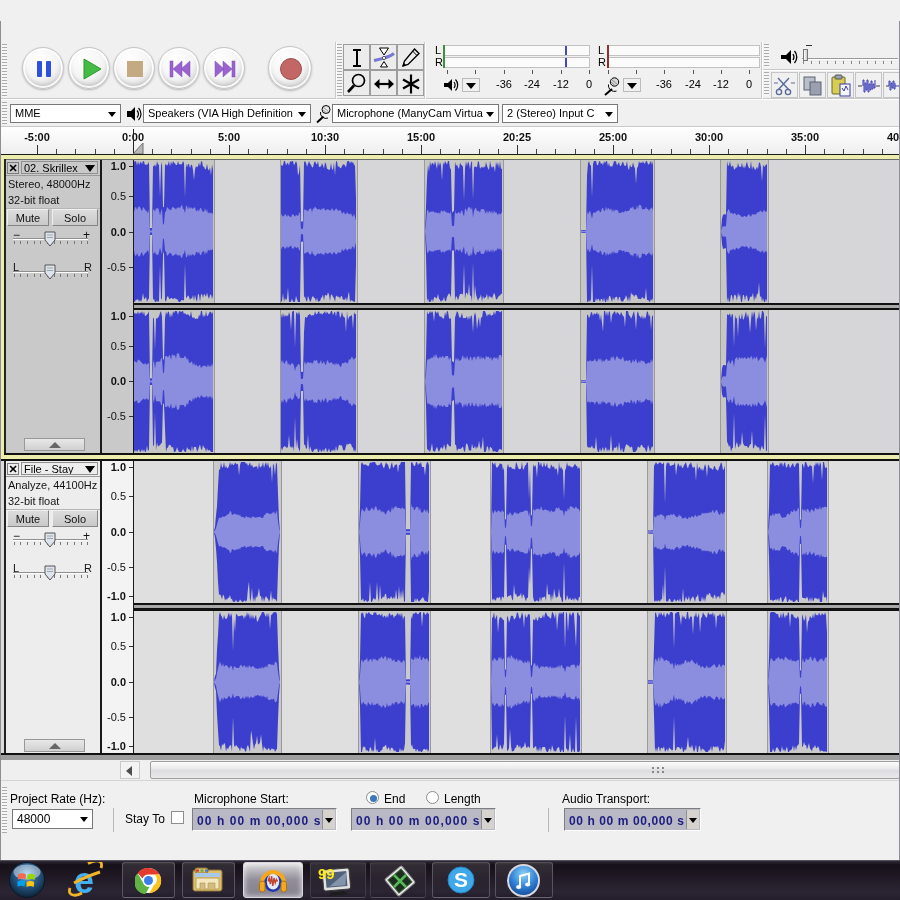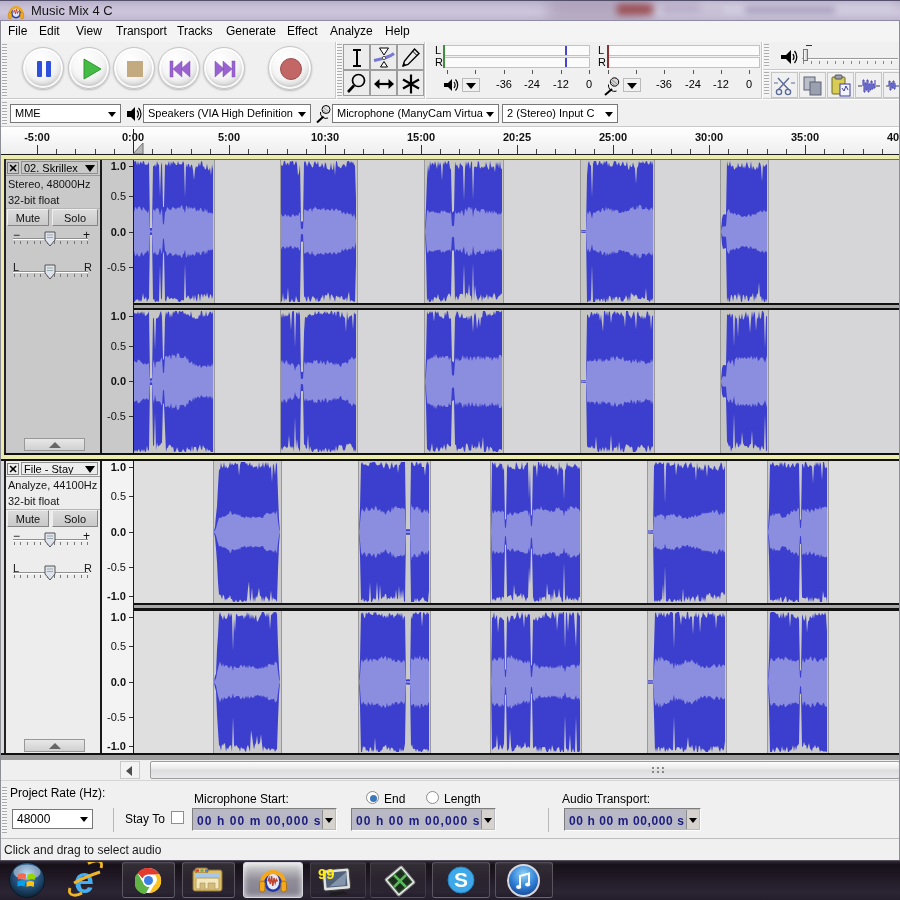--- a/index.html
+++ b/index.html
@@ -11,49 +11,20 @@
 .combo .arr{position:absolute;right:0;top:0;bottom:0;width:15px;background:#fff}.combo .arr:after{content:"";position:absolute;left:3px;top:50%;margin-top:-2px;width:0;height:0;border:4px solid transparent;border-top:5px solid #000}
 .tbtext{font-size:11px;color:#000}
 .lab12{position:absolute;font-size:12px;color:#000}
 .timefield{position:absolute;height:23px;background:#b9b9c6;border-top:1px solid #7e7e7e;border-left:1px solid #7e7e7e;border-right:1px solid #fdfdfd;border-bottom:1px solid #fdfdfd;color:#1c1c80;font-weight:bold;font-size:13px;line-height:21px;white-space:nowrap}
 .timefield .db{position:absolute;right:1px;top:1px;bottom:1px;width:13px;background:#d6d3ce;border-left:1px solid #8e8e8e}
 .timefield .db:after{content:"";position:absolute;left:2px;top:8px;border:4px solid transparent;border-top:5px solid #000}
 .panelbtn{position:absolute;background:linear-gradient(180deg,#dcdcdc,#c9c9c9);border:1px solid #858585;border-top-color:#efefef;border-left-color:#efefef;font-size:11px;color:#111;text-align:center}
 </style></head><body>
 <div id="screen">
 
-<div class="abs" style="left:0;top:0;width:900px;height:21px;background:linear-gradient(180deg,#b6acc8 0%,#c7c0d6 35%,#ccc5db 60%,#bdb5cd 100%);overflow:hidden">
- <div class="abs" style="left:548px;top:3px;width:100px;height:14px;background:#7a6480;filter:blur(7px);opacity:.4"></div>
- <div class="abs" style="left:617px;top:4px;width:36px;height:11px;background:#96393a;filter:blur(3.5px);opacity:.8"></div>
- <div class="abs" style="left:663px;top:4px;width:60px;height:10px;background:#b9aec8;filter:blur(3px);opacity:.9"></div>
- <div class="abs" style="left:700px;top:2px;width:195px;height:11px;background:#d8d4e4;filter:blur(4px);opacity:.6"></div>
- <div class="abs" style="left:745px;top:6px;width:90px;height:8px;background:#9d93b5;filter:blur(3px);opacity:.7"></div>
- <div class="abs" style="left:0;top:0;width:900px;height:1px;background:#54506b"></div>
- <svg class="abs" style="left:7px;top:2px" width="18" height="18" viewBox="0 0 18 18">
-   <ellipse cx="9" cy="10.5" rx="5.2" ry="6" fill="#2b3f9a"></ellipse>
-   <ellipse cx="9" cy="10.5" rx="3.4" ry="4.4" fill="#dfe5f4"></ellipse>
-   <path d="M6.5 10.5 l1 -2.5 l1 4 l1 -5 l1 4.5 l1 -2.5" stroke="#c2432e" stroke-width="0.9" fill="none"></path>
-   <path d="M2.8 11.5 a6.2 6.2 0 0 1 12.4 0" fill="none" stroke="#f2a71d" stroke-width="2.6"></path>
-   <rect x="1.3" y="10.5" width="3.4" height="6.5" rx="1.7" fill="#f2a71d" stroke="#b97b0d" stroke-width="0.5"></rect>
-   <rect x="13.3" y="10.5" width="3.4" height="6.5" rx="1.7" fill="#f2a71d" stroke="#b97b0d" stroke-width="0.5"></rect>
- </svg>
- <div class="abs" style="left:31px;top:3px;font-size:13px;color:#151515">Music Mix 4 C</div>
- <div class="abs" style="left:0;top:20px;width:900px;height:1px;background:#8f8aa5"></div>
-</div>
-<div class="abs" style="left:0;top:21px;width:900px;height:21px;background:#f4f4f4">
-      <div class="abs" style="left:8px;top:3px;font-size:12px;color:#000">File</div>
-      <div class="abs" style="left:39px;top:3px;font-size:12px;color:#000">Edit</div>
-      <div class="abs" style="left:76px;top:3px;font-size:12px;color:#000">View</div>
-      <div class="abs" style="left:116px;top:3px;font-size:12px;color:#000">Transport</div>
-      <div class="abs" style="left:177px;top:3px;font-size:12px;color:#000">Tracks</div>
-      <div class="abs" style="left:226px;top:3px;font-size:12px;color:#000">Generate</div>
-      <div class="abs" style="left:287px;top:3px;font-size:12px;color:#000">Effect</div>
-      <div class="abs" style="left:330px;top:3px;font-size:12px;color:#000">Analyze</div>
-      <div class="abs" style="left:385px;top:3px;font-size:12px;color:#000">Help</div>
-    </div>
     <div class="abs" style="left:0;top:42px;width:900px;height:84px;background:#f0f0f0">
       <div class="abs etchh" style="left:0;top:56px;width:900px"></div>
       <div class="abs etchv" style="left:335px;top:0;height:57px"></div>
       <div class="abs etchv" style="left:424px;top:0;height:57px"></div>
       <div class="abs etchv" style="left:761px;top:0;height:57px"></div>
       <div class="abs etchh" style="left:763px;top:27px;width:137px"></div>
       <div class="abs" style="left:2px;top:2px;height:53px;width:5px;background:repeating-linear-gradient(180deg,#ababab 0 1px,#f6f6f6 1px 3px)"></div>
       <div class="abs" style="left:22px;top:5px;width:42px;height:42px;border-radius:50%;border:1px solid #c6c6c6;background:radial-gradient(circle at 38% 28%,#ffffff 0%,#f4f4f4 50%,#dedede 78%,#cccccc 100%);box-shadow:inset 0 0 0 2px rgba(255,255,255,.9), inset 0 -3px 4px rgba(130,130,130,.4), 0 1px 2px rgba(110,110,110,.45)">
         <div class="abs" style="left:14px;top:13px;width:5px;height:16px;background:#2d50dd;border-radius:1px"></div>
         <div class="abs" style="left:23px;top:13px;width:5px;height:16px;background:#2d50dd;border-radius:1px"></div>
@@ -582,21 +553,21 @@
       <div class="abs" style="left:150px;top:1px;width:750px;height:18px;background:linear-gradient(180deg,#fdfdfd,#e8e8ea 45%,#dcdcde 50%,#e9e9eb);border:1px solid #9d9d9d;border-radius:2px"></div>
       <div class="abs" style="left:652px;top:7px;width:2px;height:2px;background:#888"></div>
       <div class="abs" style="left:652px;top:11px;width:2px;height:2px;background:#888"></div>
       <div class="abs" style="left:657px;top:7px;width:2px;height:2px;background:#888"></div>
       <div class="abs" style="left:657px;top:11px;width:2px;height:2px;background:#888"></div>
       <div class="abs" style="left:662px;top:7px;width:2px;height:2px;background:#888"></div>
       <div class="abs" style="left:662px;top:11px;width:2px;height:2px;background:#888"></div>
     </div>
     <div class="abs" style="left:0;top:780px;width:900px;height:58px;background:#f0f0f0;border-top:1px solid #d5d5d5">
       <div class="abs" style="left:2px;top:6px;height:46px;width:5px;background:repeating-linear-gradient(180deg,#ababab 0 1px,#f6f6f6 1px 3px)"></div>
-      <div class="lab12" style="left:10px;top:5px">Project Rate (Hz):</div>
+      <div class="lab12" style="left:10px;top:11px">Project Rate (Hz):</div>
       <div class="combo" style="left:12px;top:28px;width:81px;height:20px;line-height:18px;font-size:12px">48000<span class="arr"></span></div>
       <div class="abs" style="left:113px;top:27px;width:1px;height:24px;background:#b8b8b8"></div>
       <div class="lab12" style="left:125px;top:31px">Stay To</div>
       <div class="abs" style="left:171px;top:30px;width:13px;height:13px;background:#fff;border:1px solid #8e8e8e"></div>
       <div class="lab12" style="left:194px;top:11px">Microphone Start:</div>
       <div class="timefield" style="left:192px;top:27px;width:145px;overflow:hidden">
         <span style="position:absolute;left:4px;top:2px;letter-spacing:1.1px;font-size:12px">00 h 00 m 00,000 s</span>
         <span class="db"></span>
       </div>
       <div class="abs" style="left:366px;top:10px;width:13px;height:13px;border-radius:50%;background:#fff;border:1px solid #8c8c8c"></div>
@@ -607,23 +578,20 @@
       <div class="timefield" style="left:351px;top:27px;width:145px;overflow:hidden">
         <span style="position:absolute;left:4px;top:2px;letter-spacing:1.1px;font-size:12px">00 h 00 m 00,000 s</span>
         <span class="db"></span>
       </div>
       <div class="abs" style="left:548px;top:27px;width:1px;height:24px;background:#b8b8b8"></div>
       <div class="lab12" style="left:562px;top:11px">Audio Transport:</div>
       <div class="timefield" style="left:564px;top:27px;width:137px;overflow:hidden">
         <span style="position:absolute;left:4px;top:2px;letter-spacing:0.6px;font-size:12px">00 h 00 m 00,000 s</span>
         <span class="db"></span>
       </div>
-    </div>
-    <div class="abs" style="left:0;top:838px;width:900px;height:22px;background:#f0f0f0;border-top:1px solid #bdbdbd">
-      <div class="abs" style="left:4px;top:4px;font-size:12px;color:#1a1a1a">Click and drag to select audio</div>
     </div>
     <div class="abs" style="left:0;top:860px;width:900px;height:40px;background:linear-gradient(180deg,#37313f 0%,#161019 12%,#211a26 45%,#2b2433 80%,#241d2c 100%)">
       <div class="abs" style="left:0;top:0;width:900px;height:1px;background:#56505e"></div>
       <div class="abs" style="left:122px;top:2px;width:53px;height:36px;border-radius:3px;border:1px solid rgba(255,255,255,.22);background:linear-gradient(180deg,rgba(255,255,255,.13),rgba(255,255,255,.04) 50%,rgba(0,0,0,.08))"></div>
       <div class="abs" style="left:182px;top:2px;width:53px;height:36px;border-radius:3px;border:1px solid rgba(255,255,255,.22);background:linear-gradient(180deg,rgba(255,255,255,.13),rgba(255,255,255,.04) 50%,rgba(0,0,0,.08))"></div>
       <div class="abs" style="left:243px;top:2px;width:60px;height:36px;border-radius:3px;border:1px solid #d9d9df;background:linear-gradient(180deg,rgba(255,255,255,.85),rgba(235,235,245,.55) 50%,rgba(215,215,230,.5));box-shadow:inset 0 0 6px rgba(255,255,255,.8)"></div>
       <div class="abs" style="left:310px;top:2px;width:56px;height:36px;border-radius:3px;border:1px solid rgba(255,255,255,.10);background:linear-gradient(180deg,rgba(255,255,255,.13),rgba(255,255,255,.04) 50%,rgba(0,0,0,.08))"></div>
       <div class="abs" style="left:370px;top:2px;width:56px;height:36px;border-radius:3px;border:1px solid rgba(255,255,255,.10);background:linear-gradient(180deg,rgba(255,255,255,.13),rgba(255,255,255,.04) 50%,rgba(0,0,0,.08))"></div>
       <div class="abs" style="left:432px;top:2px;width:58px;height:36px;border-radius:3px;border:1px solid rgba(255,255,255,.22);background:linear-gradient(180deg,rgba(255,255,255,.13),rgba(255,255,255,.04) 50%,rgba(0,0,0,.08))"></div>
       <div class="abs" style="left:495px;top:2px;width:58px;height:36px;border-radius:3px;border:1px solid rgba(255,255,255,.22);background:linear-gradient(180deg,rgba(255,255,255,.13),rgba(255,255,255,.04) 50%,rgba(0,0,0,.08))"></div>

